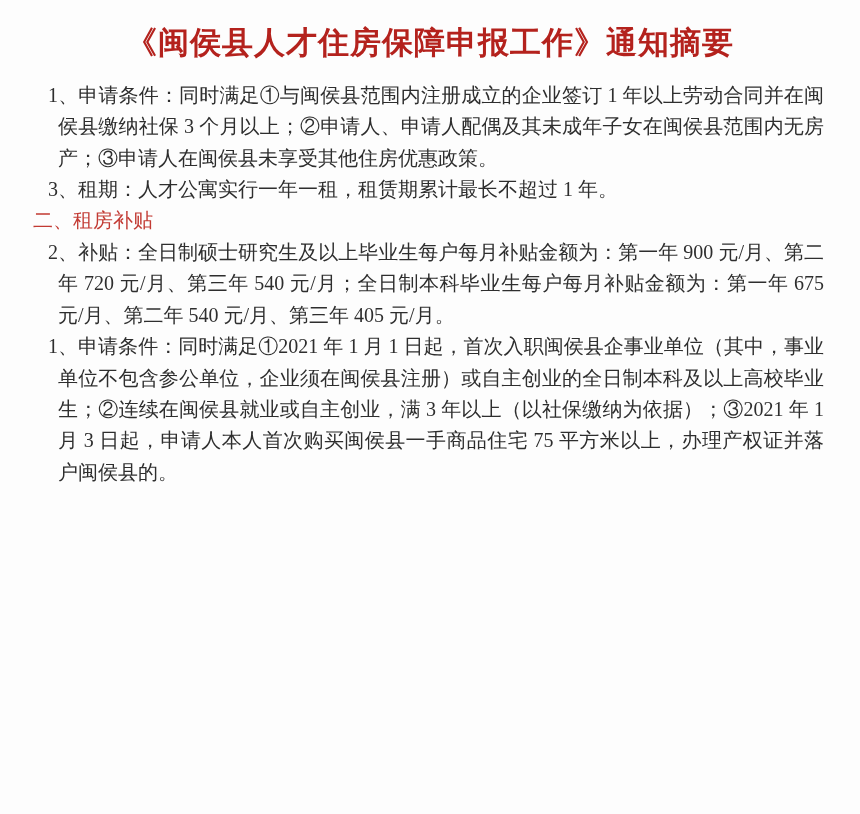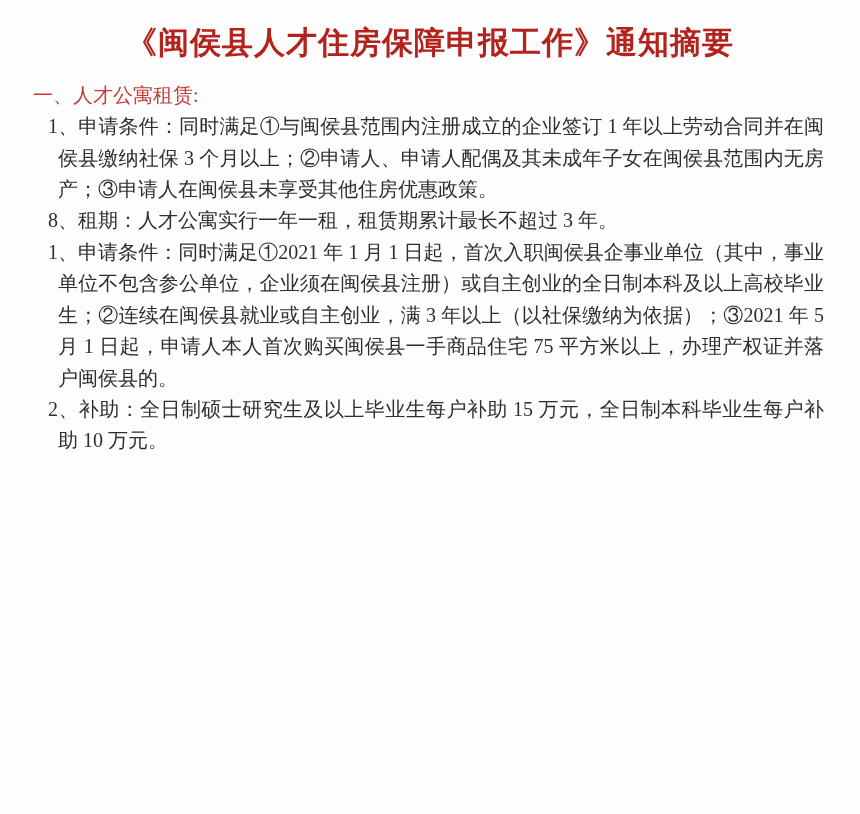--- a/index.html
+++ b/index.html
@@ -55,27 +55,27 @@
 </head>
 <body>
 
 <div class="page">
 
   <h1 class="title">《闽侯县人才住房保障申报工作》通知摘要</h1>
 
   <div class="body-text">
 
     <section>
-      <div class="section-heading">一、人才公寓租赁:</div>
       <p class="item">1、申请条件：同时满足①与闽侯县范围内注册成立的企业签订 1 年以上劳动合同并在闽侯县缴纳社保 3 个月以上；②申请人、申请人配偶及其未成年子女在闽侯县范围内无房产；③申请人在闽侯县未享受其他住房优惠政策。</p>
-      <p class="item">8、租期：人才公寓实行一年一租，租赁期累计最长不超过 3 年。</p>
+      <p class="item">3、租期：人才公寓实行一年一租，租赁期累计最长不超过 1 年。</p>
     </section>
 
     <section>
+      <div class="section-heading">二、租房补贴</div>
+      <p class="item">2、补贴：全日制硕士研究生及以上毕业生每户每月补贴金额为：第一年 900 元/月、第二年 720 元/月、第三年 540 元/月；全日制本科毕业生每户每月补贴金额为：第一年 675 元/月、第二年 540 元/月、第三年 405 元/月。</p>
     </section>
 
     <section>
-      <p class="item">1、申请条件：同时满足①2021 年 1 月 1 日起，首次入职闽侯县企事业单位（其中，事业单位不包含参公单位，企业须在闽侯县注册）或自主创业的全日制本科及以上高校毕业生；②连续在闽侯县就业或自主创业，满 3 年以上（以社保缴纳为依据）；③2021 年 5 月 1 日起，申请人本人首次购买闽侯县一手商品住宅 75 平方米以上，办理产权证并落户闽侯县的。</p>
-      <p class="item">2、补助：全日制硕士研究生及以上毕业生每户补助 15 万元，全日制本科毕业生每户补助 10 万元。</p>
+      <p class="item">1、申请条件：同时满足①2021 年 1 月 1 日起，首次入职闽侯县企事业单位（其中，事业单位不包含参公单位，企业须在闽侯县注册）或自主创业的全日制本科及以上高校毕业生；②连续在闽侯县就业或自主创业，满 3 年以上（以社保缴纳为依据）；③2021 年 1 月 3 日起，申请人本人首次购买闽侯县一手商品住宅 75 平方米以上，办理产权证并落户闽侯县的。</p>
     </section>
 
   </div>
 </div>
 
 </body></html>

